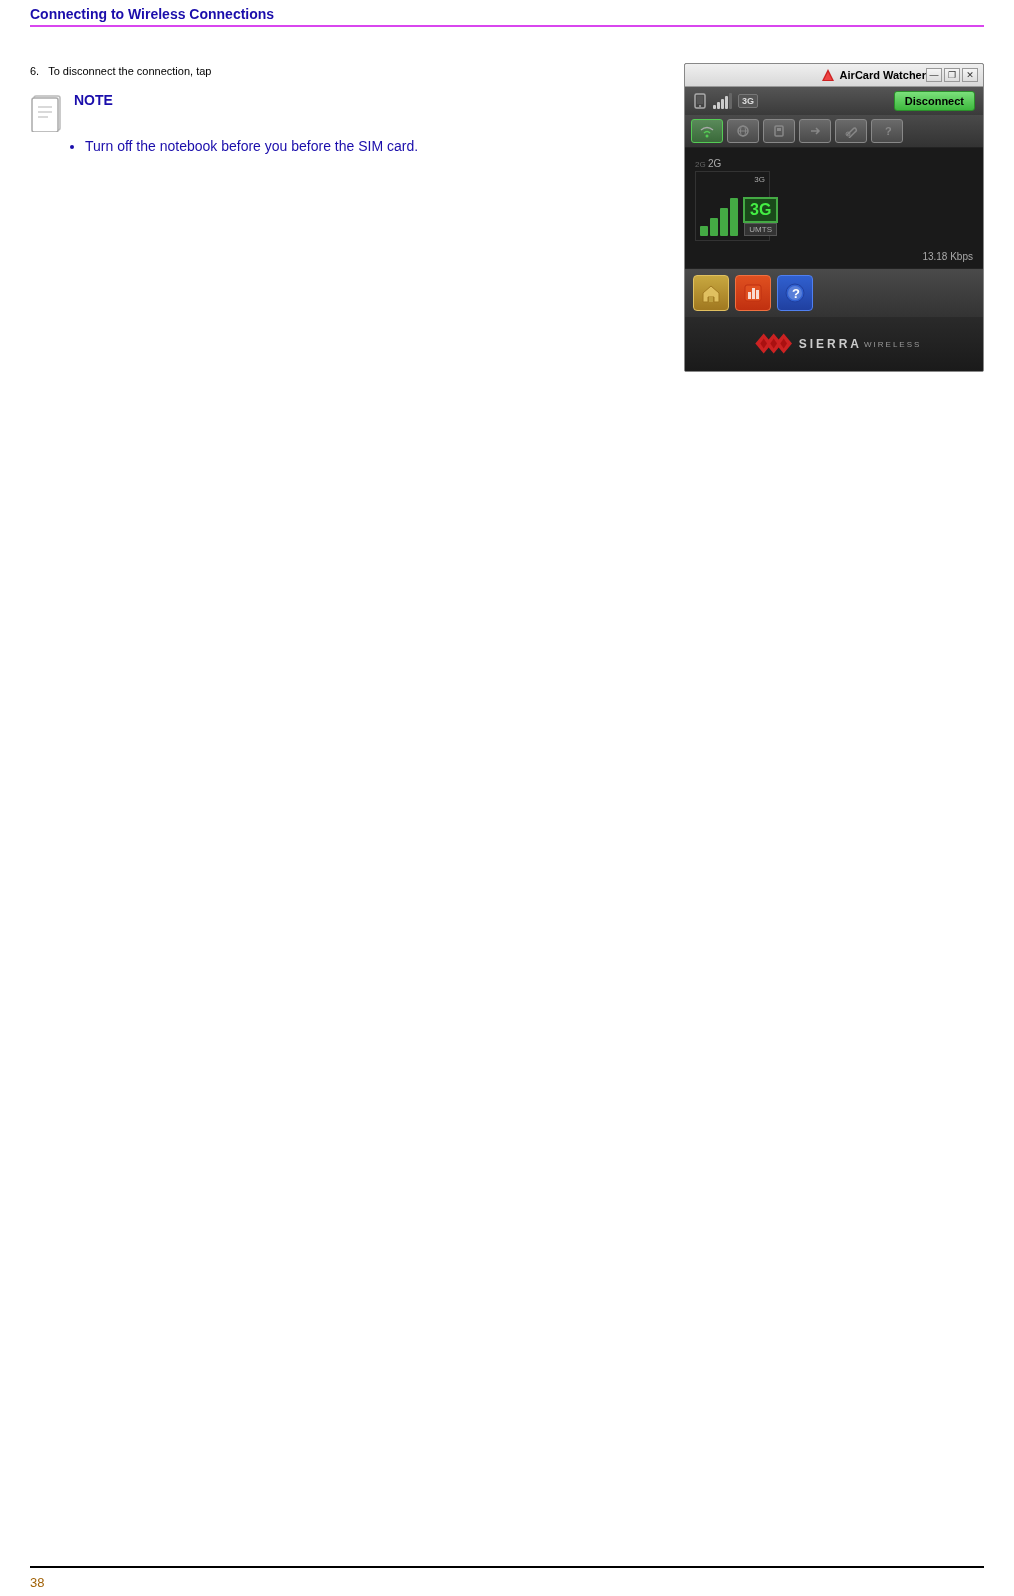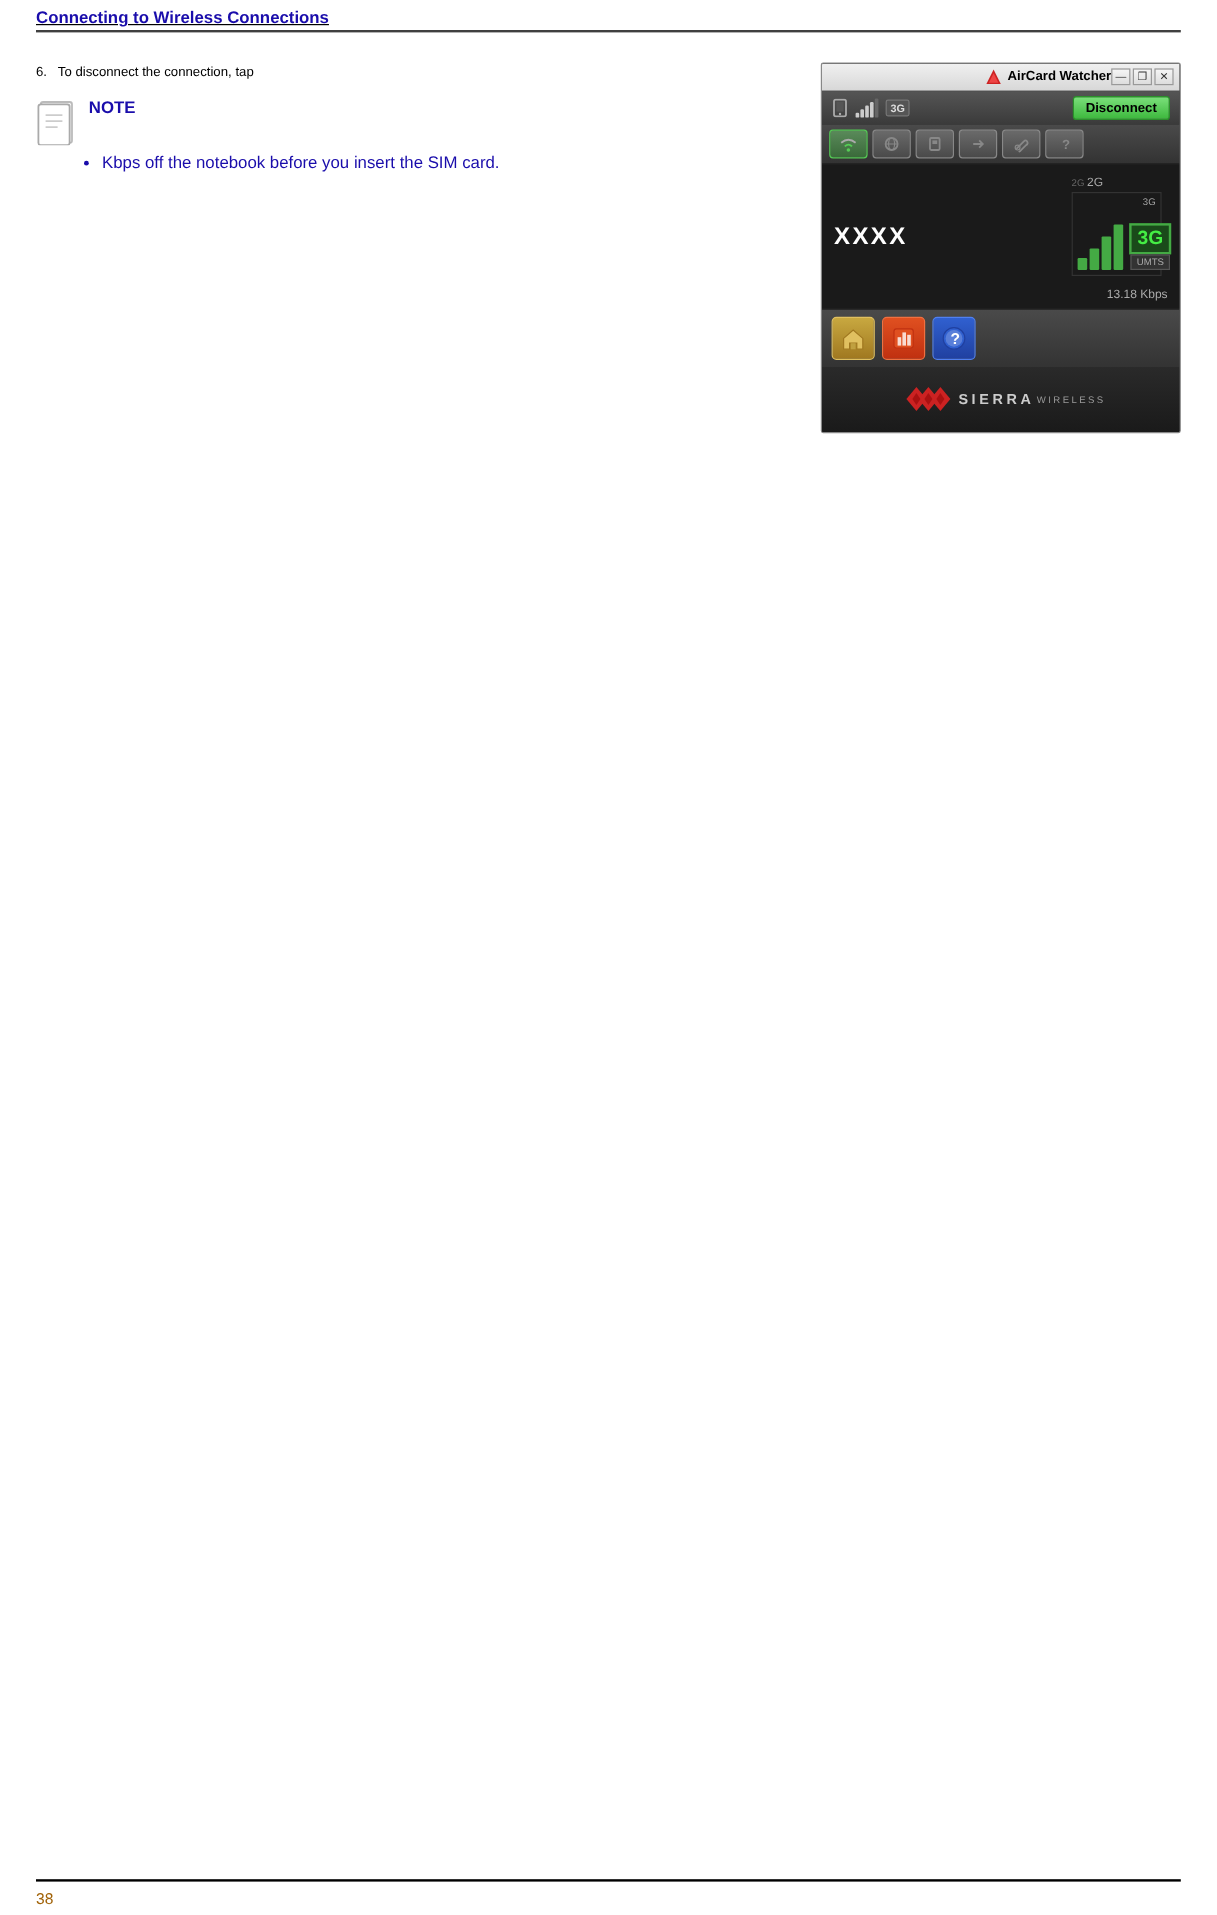--- a/index.html
+++ b/index.html
@@ -16,24 +16,23 @@
 
     .page-wrapper {
       width: 1014px;
       min-height: 1596px;
       padding: 0 30px;
       display: flex;
       flex-direction: column;
     }
 
     .page-header {
-      border-bottom: 2px solid #404040;
+      border-bottom: 2px solid #d946ef;
       padding: 6px 0 3px 0;
-      margin-bottom: 17px;
-      text-decoration: underline;
+      margin-bottom: 28px;
     }
 
     .page-title {
       font-weight: bold;
       color: #1a0dab;
       font-size: 14px;
     }
 
     .content-area {
       display: flex;
@@ -414,21 +413,21 @@
           <rect x="2" y="4" width="26" height="34" rx="2" ry="2" fill="#fff" stroke="#aaa" stroke-width="1.5"></rect>
           <line x1="8" y1="13" x2="22" y2="13" stroke="#ccc" stroke-width="1.5"></line>
           <line x1="8" y1="18" x2="22" y2="18" stroke="#ccc" stroke-width="1.5"></line>
           <line x1="8" y1="23" x2="18" y2="23" stroke="#ccc" stroke-width="1.5"></line>
         </svg>
         <span class="note-title">NOTE</span>
       </div>
 
       <ul class="bullet-list">
         <li>
-          <span>Kbps off the notebook before you insert the SIM card.</span>
+          <span>Turn off the notebook before you before the SIM card.</span>
         </li>
       </ul>
 
     </div>
 
     <div class="app-screenshot">
 
       <div class="app-titlebar">
         <div class="app-titlebar-left">
 
@@ -514,21 +513,20 @@
         </div>
 
         <div class="toolbar-icon">
           <svg width="18" height="14" viewBox="0 0 18 14">
             <text x="7" y="11" font-size="11" fill="#888" font-weight="bold">?</text>
           </svg>
         </div>
       </div>
 
       <div class="app-main">
-        <div class="carrier-name">XXXX</div>
 
         <div class="network-display">
           <span class="network-type-label">
             <span style="font-size:8px;color:#666;">2G</span>&nbsp;<span style="font-size:10px;color:#aaa;">2G</span>
           </span>
 
           <div style="position:relative;width:75px;height:70px;background:#1a1a1a;border:1px solid #333;display:flex;align-items:flex-end;padding:4px;gap:2px;">
             <span style="position:absolute;top:3px;right:4px;color:#aaa;font-size:8px;">3G</span>
 
             <div style="display:flex;align-items:flex-end;gap:2px;height:42px;">

